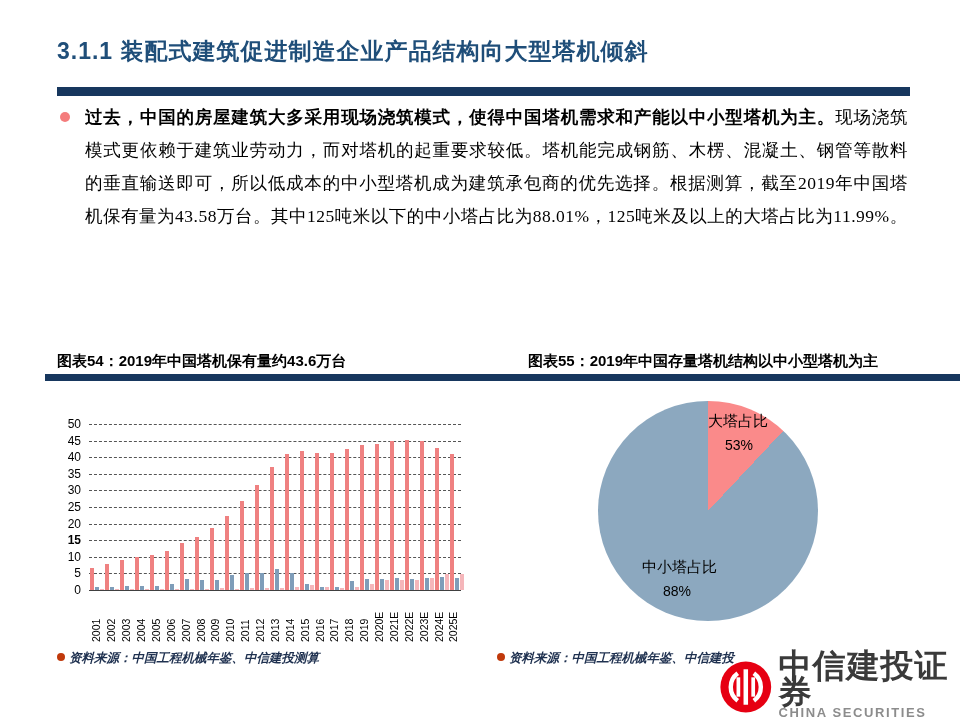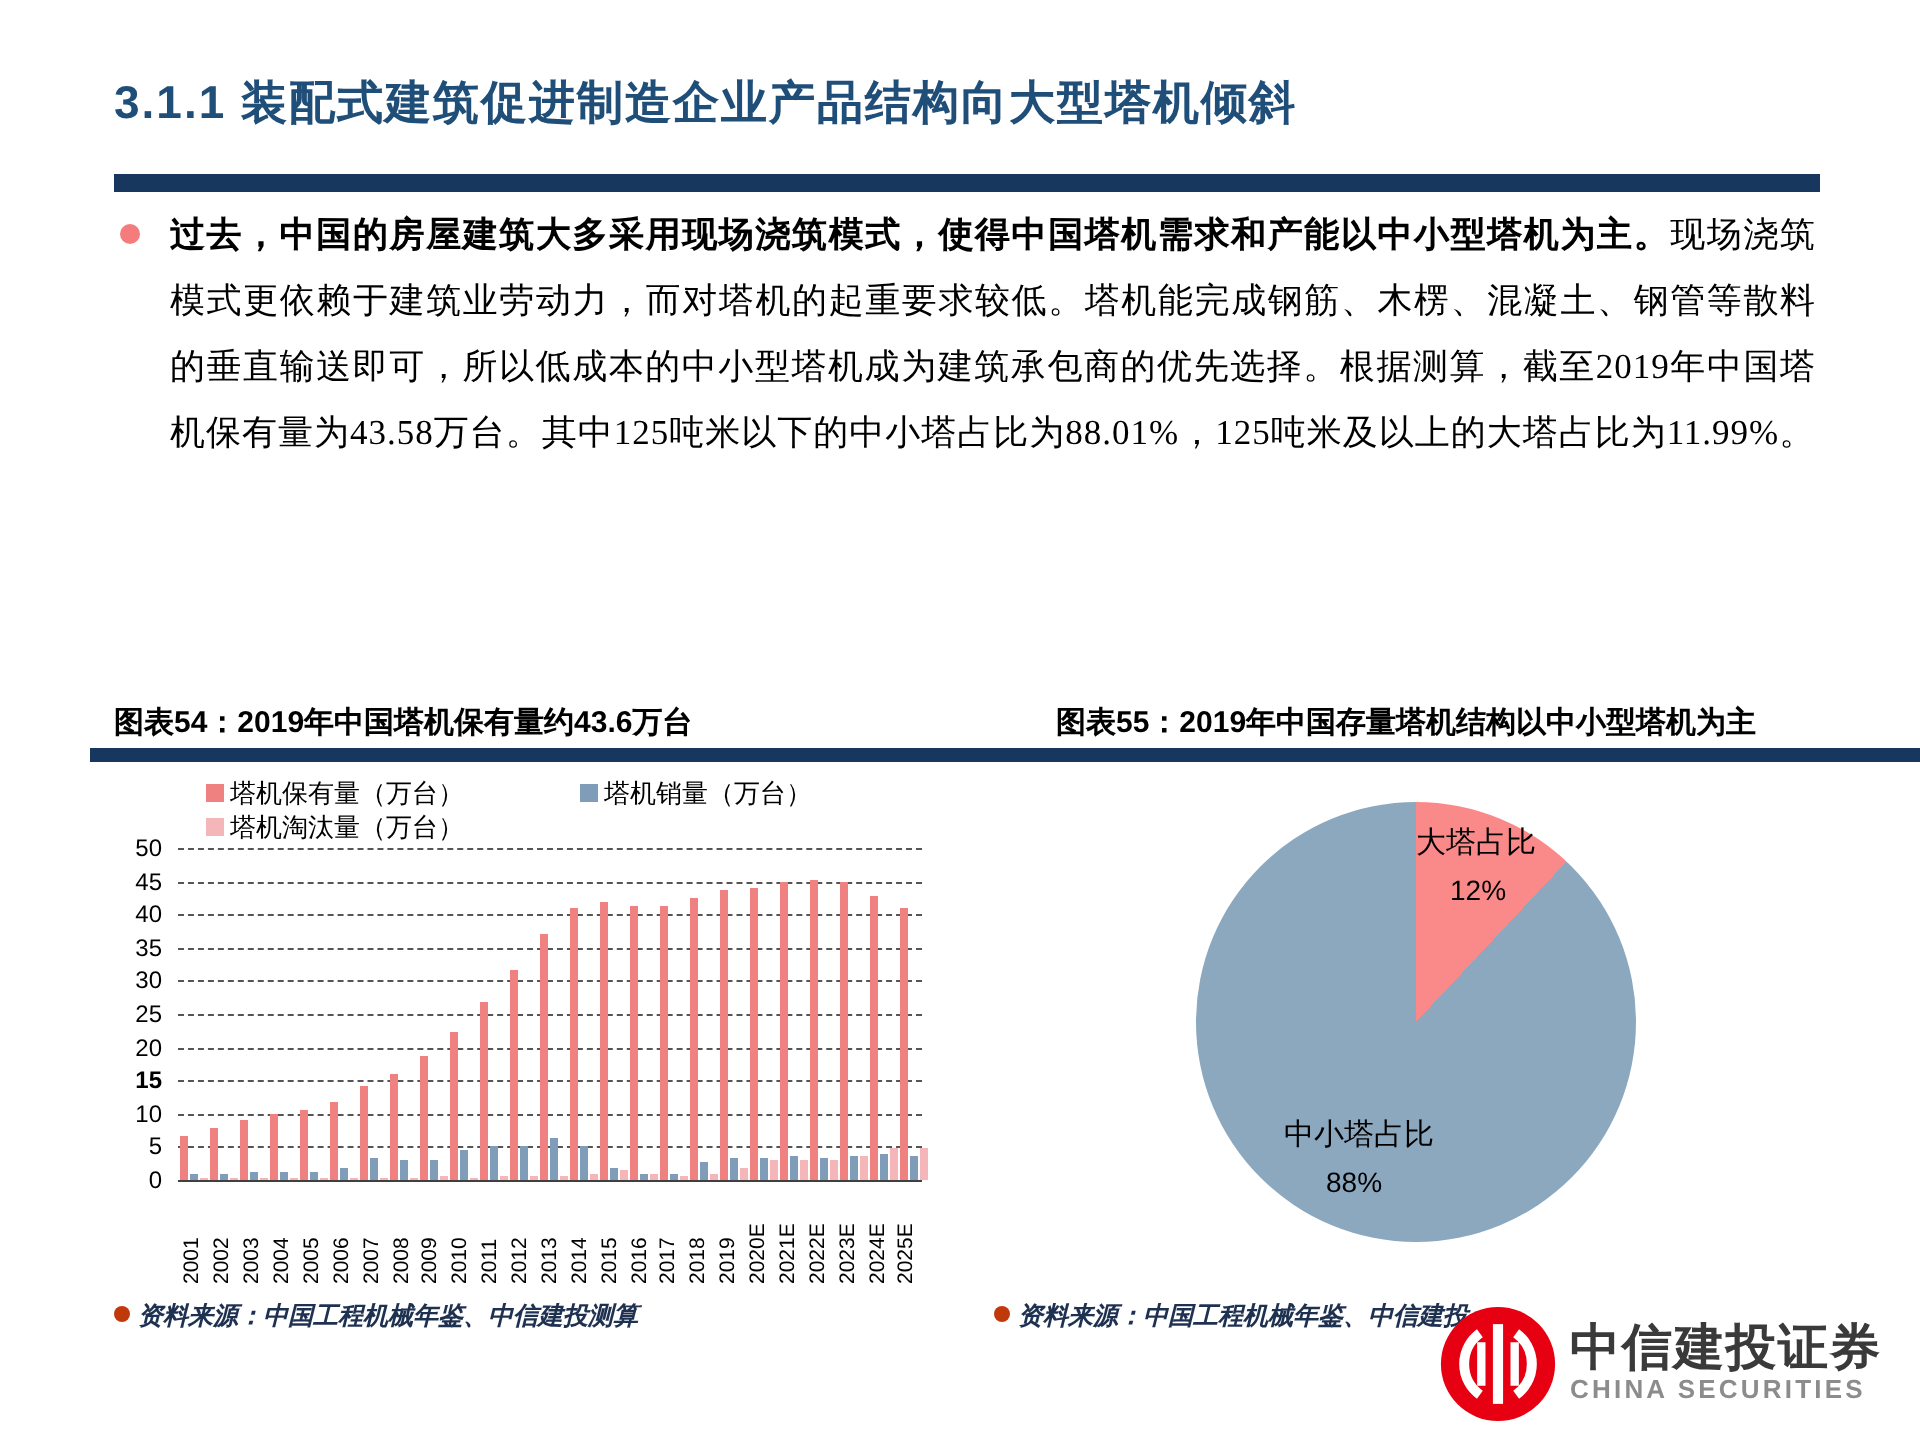--- a/index.html
+++ b/index.html
@@ -53,44 +53,39 @@
   .source{position:absolute;top:650px;font-size:12.5px;font-weight:bold;font-style:italic;
           color:#1F3150;font-family:"Liberation Serif","DejaVu Serif",serif;}
   .source.left{left:57px;}
   .source.right{left:497px;}
   .source .dot{display:inline-block;width:8px;height:8px;border-radius:50%;background:#C0390B;
                margin-right:4px;font-style:normal;vertical-align:1px;}
 
   
   .logo{position:absolute;left:720px;top:653px;display:flex;align-items:center;}
   .logo-emblem{width:58px;height:58px;margin-right:7px;}
-  .logo-cn{font-size:25px;font-weight:bold;color:#3A3A3A;letter-spacing:1px;line-height:26px;}
+  .logo-cn{font-size:33px;font-weight:bold;color:#3A3A3A;letter-spacing:1px;line-height:26px;}
   .logo-en{font-size:13px;font-weight:bold;color:#8C8C8C;letter-spacing:1.6px;line-height:16px;}
 </style>
 </head>
 <body>
 
 <div class="slide">
 
   <div class="page-title">3.1.1 装配式建筑促进制造企业产品结构向大型塔机倾斜</div>
   <div class="title-bar"></div>
 
   <div class="para-bullet"></div>
   <div class="paragraph"><span class="lead">过去，中国的房屋建筑大多采用现场浇筑模式，使得中国塔机需求和产能以中小型塔机为主。</span><span>现场浇筑模式更依赖于建筑业劳动力，而对塔机的起重要求较低。塔机能完成钢筋、木楞、混凝土、钢管等散料的垂直输送即可，所以低成本的中小型塔机成为建筑承包商的优先选择。根据测算，截至2019年中国塔机保有量为43.58万台。其中125吨米以下的中小塔占比为88.01%，125吨米及以上的大塔占比为11.99%。</span></div>
 
   <div class="fig-title left">图表54：2019年中国塔机保有量约43.6万台</div>
   <div class="fig-title right">图表55：2019年中国存量塔机结构以中小型塔机为主</div>
   <div class="section-bar"></div>
 
   <div class="bar-chart">
-    <div class="legend" id="bar-legend">
-        <div class="legend-item"><span class="legend-swatch" style="background: rgb(239, 129, 129);"></span><span>塔机保有量（万台）</span></div>
-        <div class="legend-item"><span class="legend-swatch" style="background: rgb(127, 157, 185);"></span><span>塔机销量（万台）</span></div>
-        <div class="legend-item"><span class="legend-swatch" style="background: rgb(245, 182, 186);"></span><span>塔机淘汰量（万台）</span></div>
-      </div>
     <div class="y-labels" id="y-labels">
         <div style="top: 166px;">0</div>
         <div style="top: 149.4px;">5</div>
         <div style="top: 132.8px;">10</div>
         <div style="top: 116.2px; font-weight: bold;">15</div>
         <div style="top: 99.6px; text-align: right;">20</div>
         <div style="top: 83px;">25</div>
         <div style="top: 66.4px;">30</div>
         <div style="top: 49.8px;">35</div>
         <div style="top: 33.2px;">40</div>
@@ -311,21 +306,21 @@
         </div>
         <div class="x-slot">
           <span>2025E</span>
         </div>
       </div>
   </div>
 
   <div class="pie-wrap">
     <div class="pie" id="pie" style="background: conic-gradient(rgb(250, 138, 138) 0%, rgb(250, 138, 138) 12%, rgb(140, 168, 191) 12%, rgb(140, 168, 191) 100%);"></div>
     <div class="pie-label" style="left:148px;top:22px;">大塔占比</div>
-    <div class="pie-value" style="left:165px;top:47px;">12%</div>
+    <div class="pie-value" style="left:165px;top:47px;">53%</div>
     <div class="pie-label" style="left:82px;top:168px;">中小塔占比</div>
     <div class="pie-value" style="left:103px;top:193px;">88%</div>
   </div>
 
   <div class="source right"><span class="dot"></span><span>资料来源：中国工程机械年鉴、中信建投</span></div>
   <div class="source left"><span class="dot"></span><span>资料来源：中国工程机械年鉴、中信建投测算</span></div>
 
   <div class="logo">
     <svg class="logo-emblem" viewBox="0 0 64 64">
       <circle cx="32" cy="32" r="31.5" fill="#E60012"></circle>

